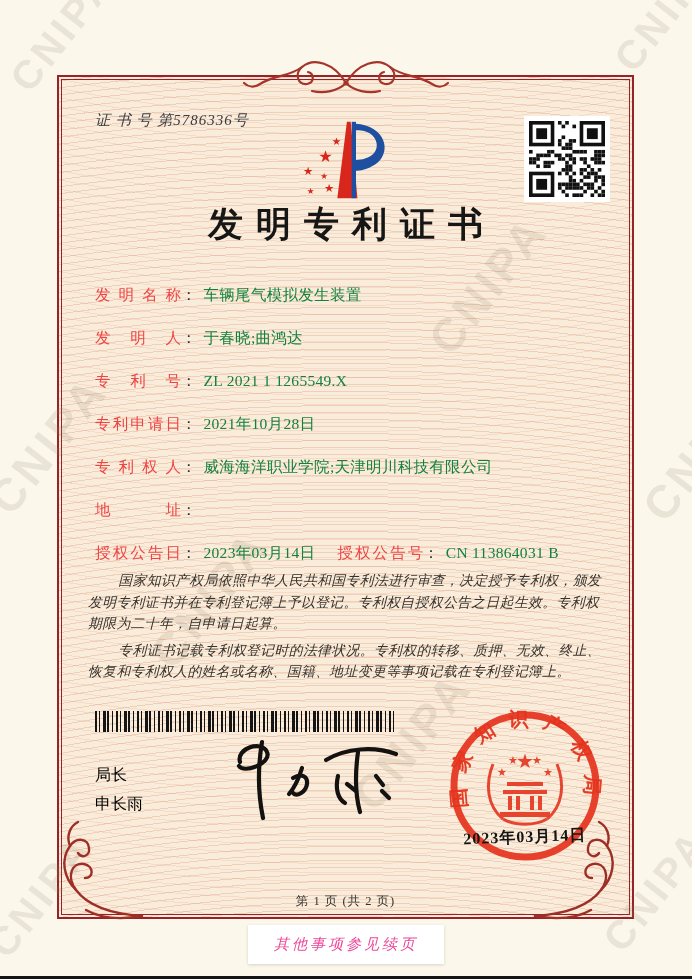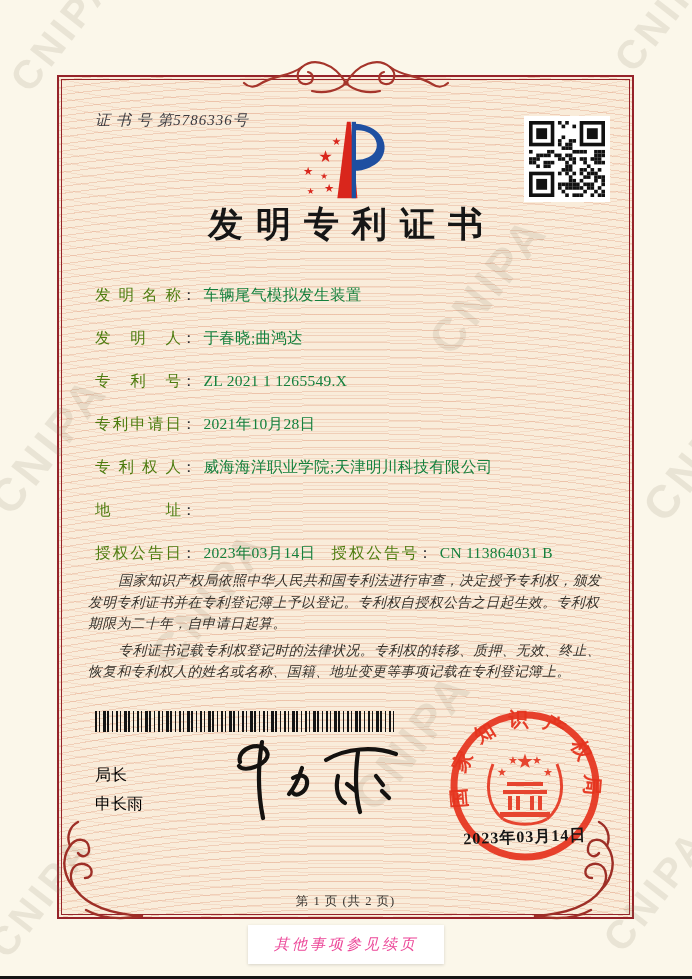--- a/index.html
+++ b/index.html
@@ -46,25 +46,25 @@
   .title{
     position:absolute;left:57px;top:201px;width:577px;
     text-align:center;font-size:35px;font-weight:700;
     letter-spacing:13px;text-indent:13px;color:#161616;
   }
   
   .fields{position:absolute;left:95px;top:284px;width:505px;}
   .frow{height:43px;display:flex;align-items:flex-start;line-height:21px;font-size:15.5px;}
   .lbl{
     display:inline-block;width:86px;flex:0 0 86px;
-    text-align:justify;text-align-last:justify;color:#4d7c0f;
+    text-align:justify;text-align-last:justify;color:#ef4444;
   }
   .colon{color:#2d2c32;margin-right:7px;}
   .val{color:#15803d;letter-spacing:.3px;font-family:Liberation Serif, serif;}
-  .pair2{display:flex;margin-left:16px;}
+  .pair2{display:flex;margin-left:22px;}
   
   .paras{
     position:absolute;left:88px;top:566px;width:524px;
     font-size:13.8px;line-height:21.5px;font-style:italic;font-weight:500;
     color:#36322c;letter-spacing:.4px;
   }
   .paras p{margin:4px 0 5px 0;text-indent:2.2em;}
   
   .barcode{
     position:absolute;left:95px;top:711px;width:300px;height:21px;

